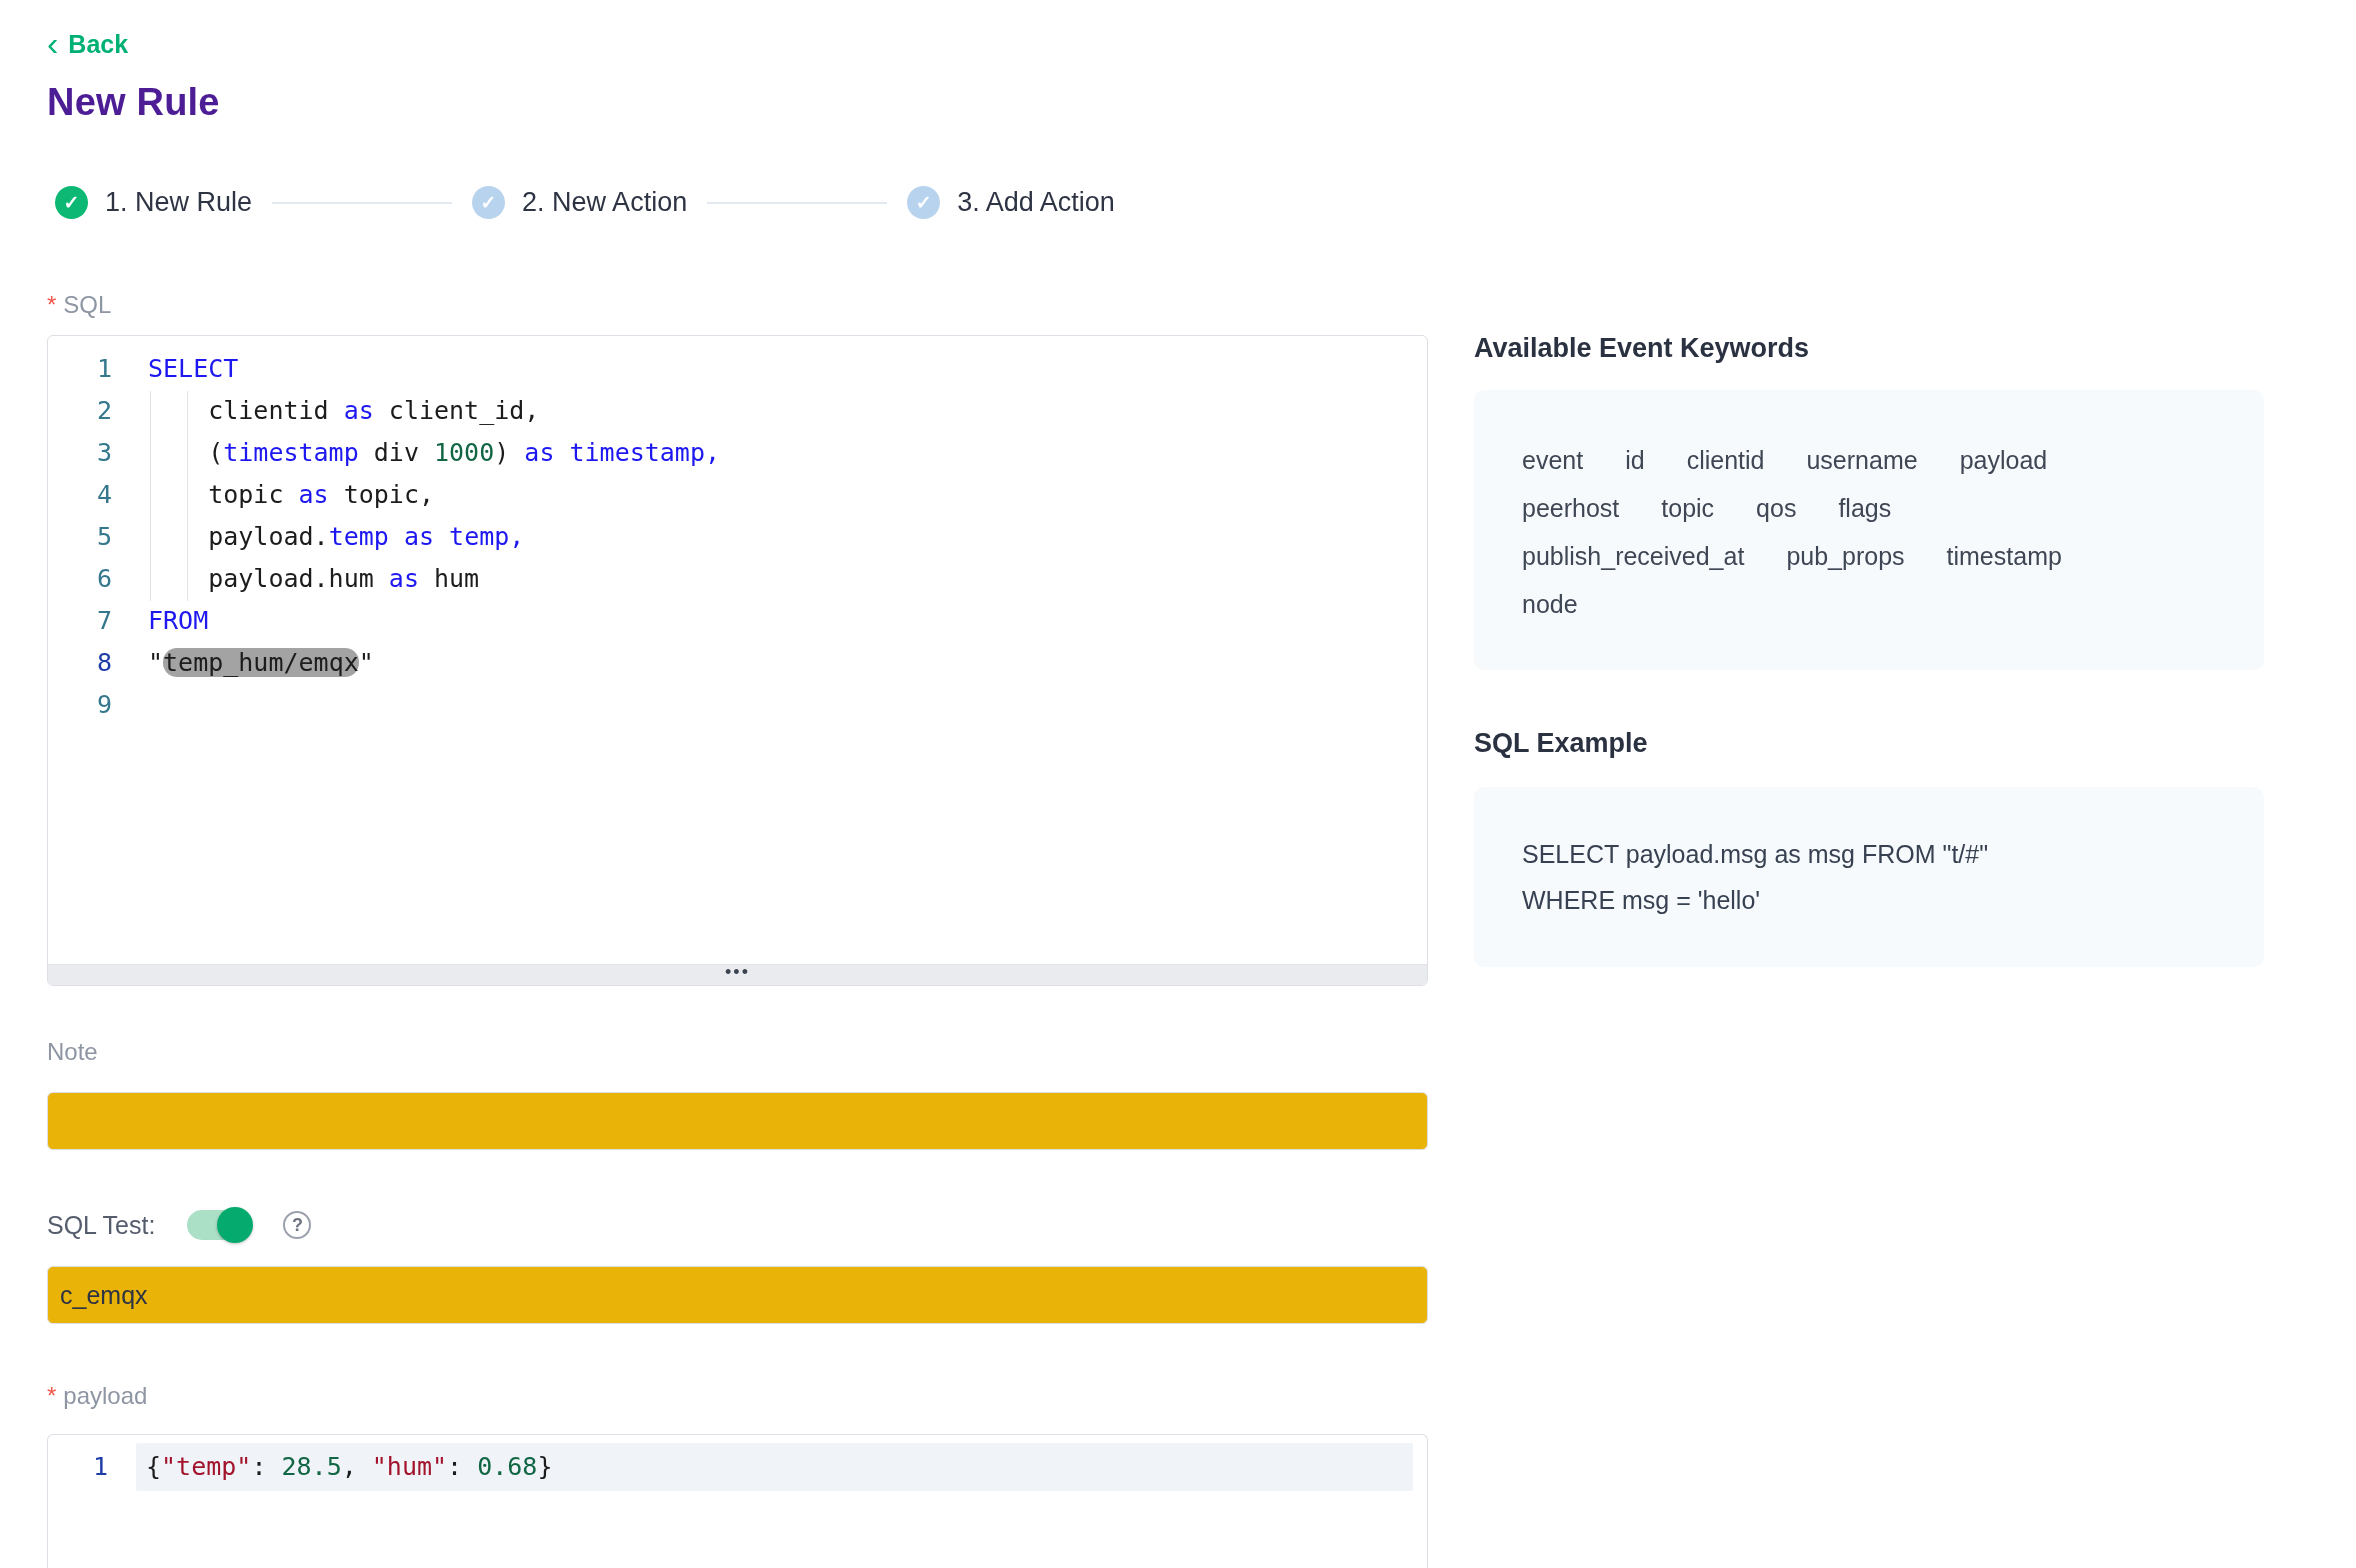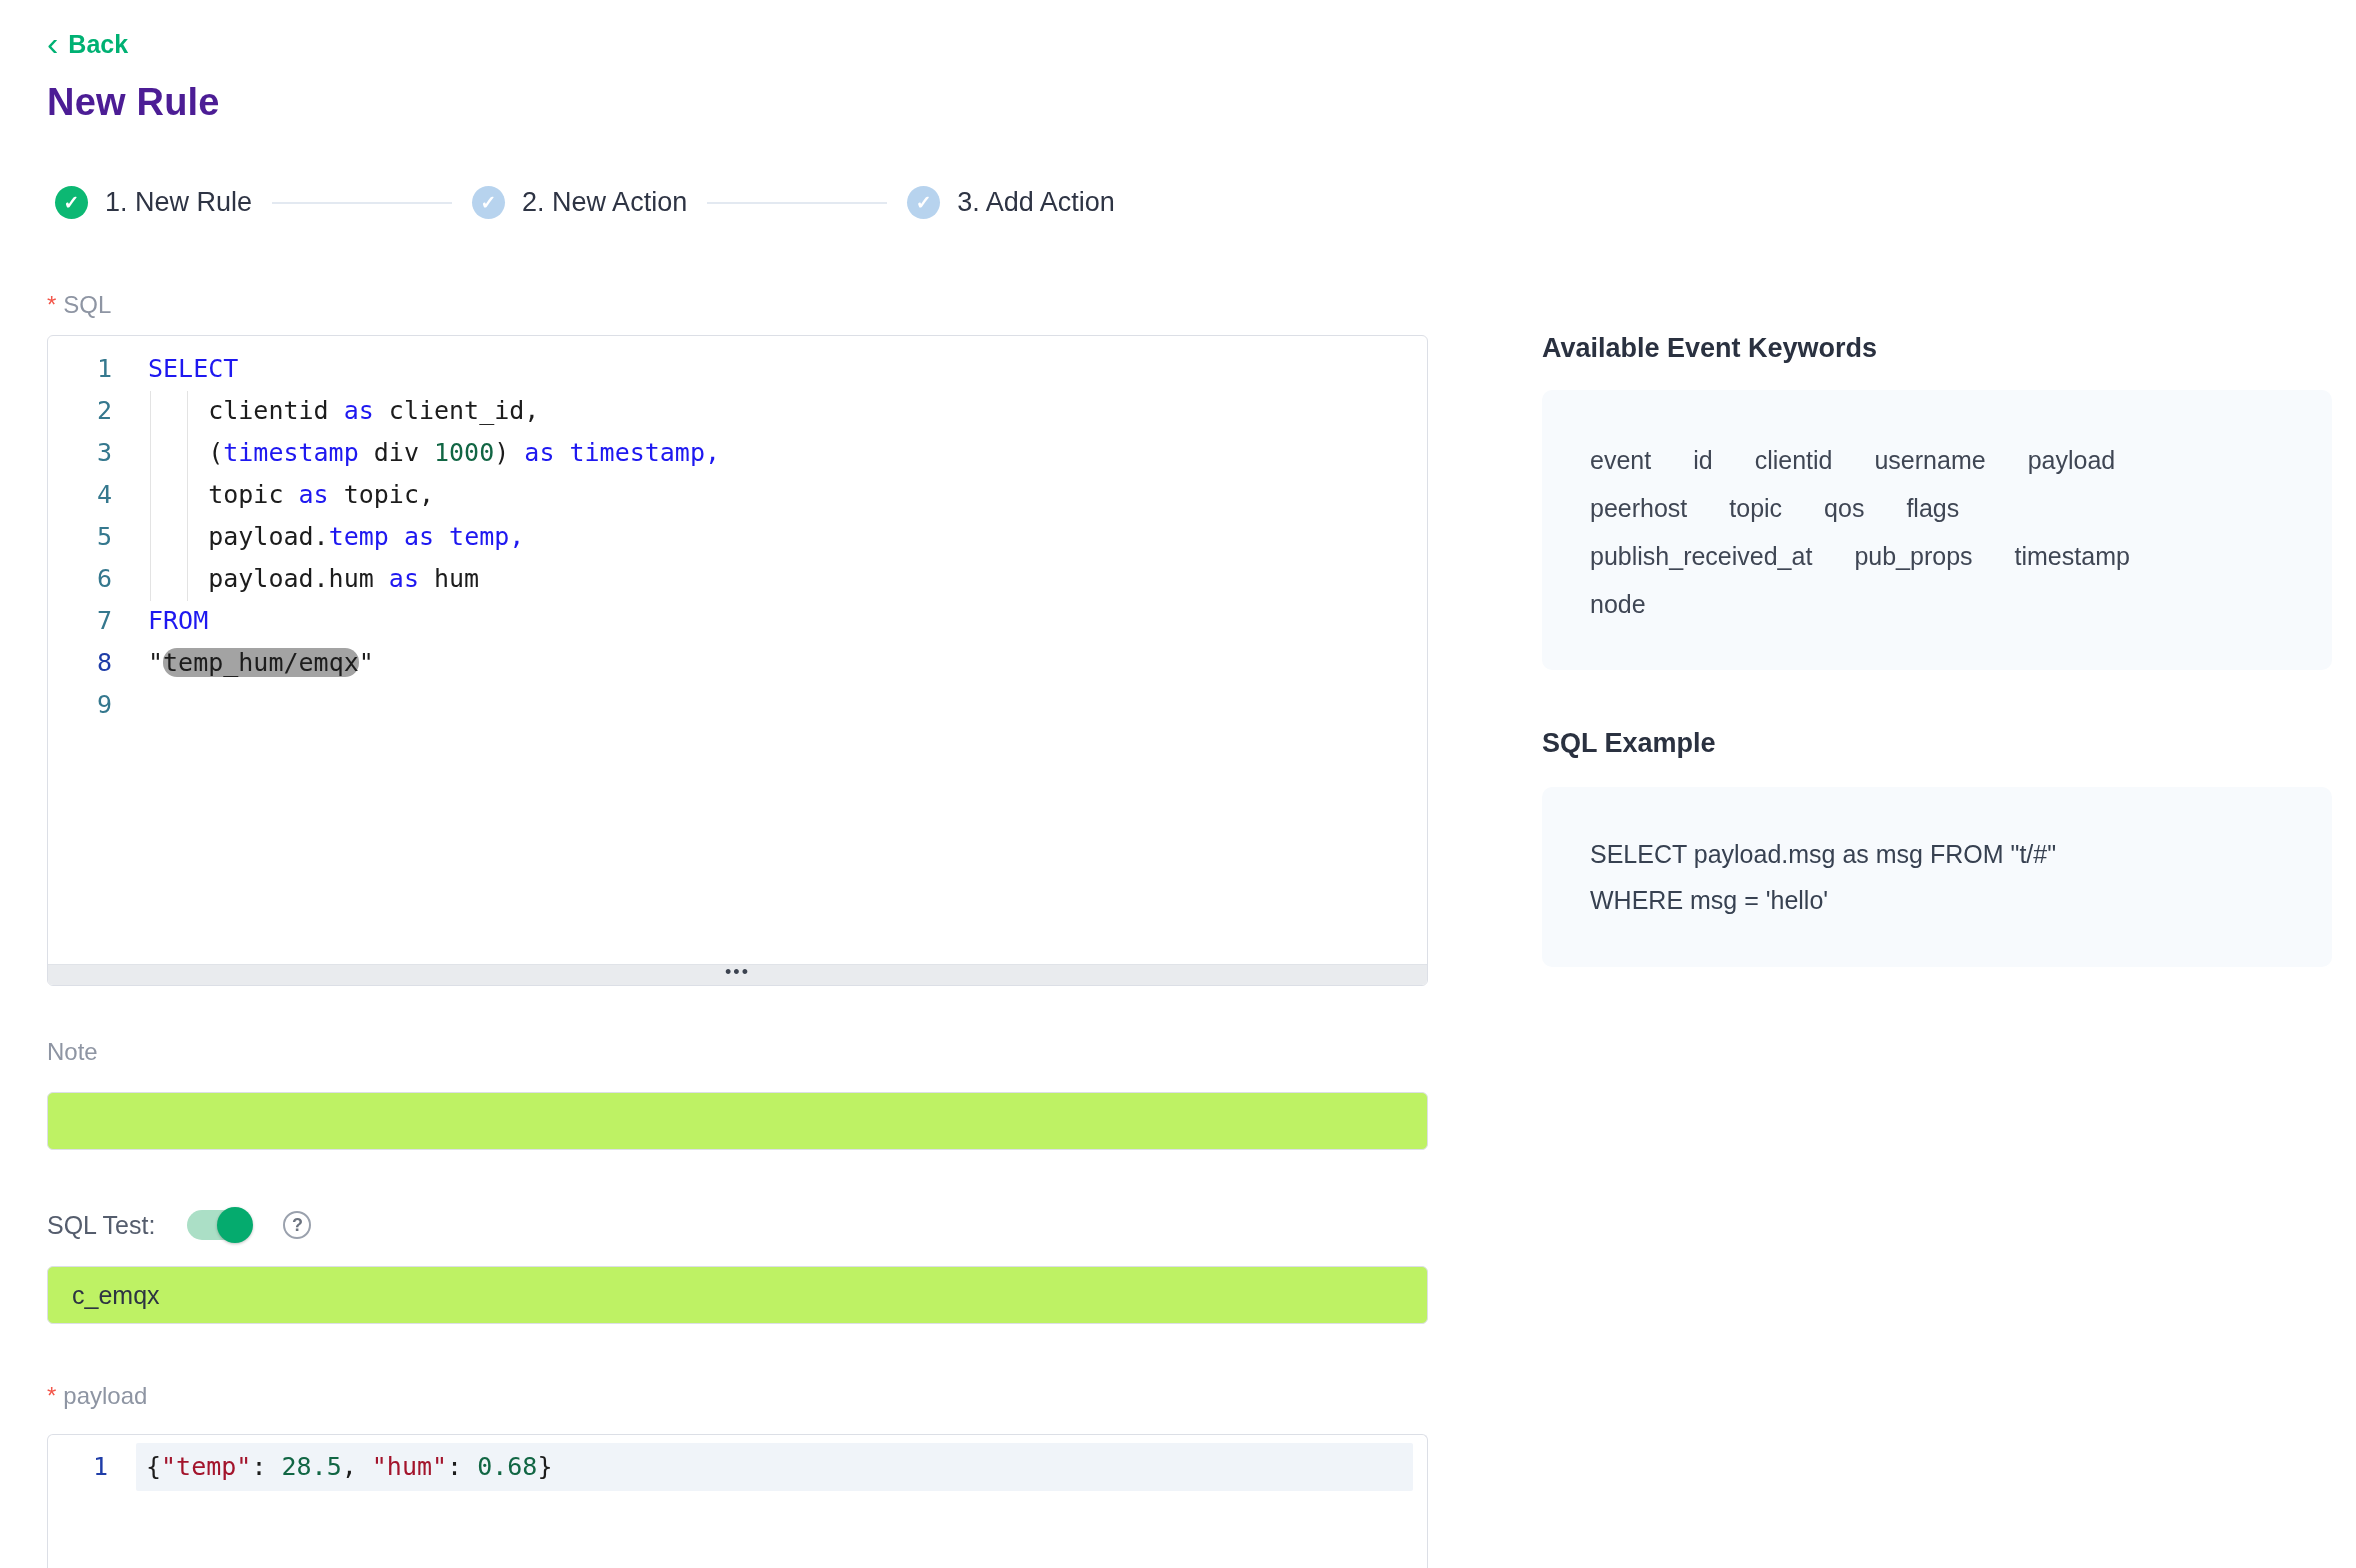--- a/index.html
+++ b/index.html
@@ -26,21 +26,21 @@
     color:#fff; font-size:19px; font-weight:700; flex:none;
   }
   .step-check.done { background:#0cb873; }
   .step-check.pending { background:#b7d3ee; }
   .step-label { font-size:27px; color:#2e3444; font-weight:500; white-space:nowrap; }
   .step-line { width:180px; height:2px; background:#e3e9f1; margin:0 20px; }
 
   
   .main-grid { display:flex; margin-top:72px; align-items:flex-start; }
   .col-left { width:1381px; flex:none; }
-  .col-right { width:790px; flex:none; margin-left:114px; padding-top:42px; }
+  .col-right { width:790px; flex:none; margin-left:46px; padding-top:42px; }
 
   .field-label { font-size:24px; color:#8e95a3; }
   .req-star { color:#f3564a; margin-right:7px; font-size:24px; }
 
   
   .editor { border:1px solid #dcdfe6; border-radius:6px; background:#fff; overflow:hidden; }
   .code-area { position:relative; padding-top:12px; font-family:"DejaVu Sans Mono", monospace; font-size:25px; }
   .sql-code { height:628px; }
   .code-line { display:flex; line-height:42px; height:42px; }
   .gutter { width:90px; flex:none; text-align:right; padding-right:26px; color:#35788e; font-size:25px; }
@@ -55,21 +55,21 @@
   .resize-bar {
     height:21px; background:#e9ebee; display:flex; align-items:center; justify-content:center;
     cursor:row-resize; border-top:1px solid #e0e3e8;
   }
   .resize-dots { color:#3c4350; font-size:18px; letter-spacing:2px; line-height:10px; transform:translateY(-3px); }
 
   
   .note-label { margin-top:52px; }
   .text-input {
     margin-top:26px; width:100%; height:58px; border:1px solid #dcdfe6; border-radius:6px;
-    font-family:"Liberation Sans", sans-serif; font-size:25px; color:#2d3442; padding:0 24px; outline:none; background:#bef264;
+    font-family:"Liberation Sans", sans-serif; font-size:25px; color:#2d3442; padding:0 12px; outline:none; background:#eab308;
   }
 
   
   .sql-test-row { margin-top:60px; display:flex; align-items:center; gap:32px; }
   .sql-test-label { font-size:25px; color:#555d6d; }
   .toggle { position:relative; width:64px; height:30px; border-radius:16px; background:#abdfc6; cursor:pointer; flex:none; }
   .toggle-knob {
     position:absolute; right:-2px; top:-3px; width:36px; height:36px; border-radius:50%;
     background:#05ab6e; box-shadow:0 1px 3px rgba(0,0,0,0.25);
   }

